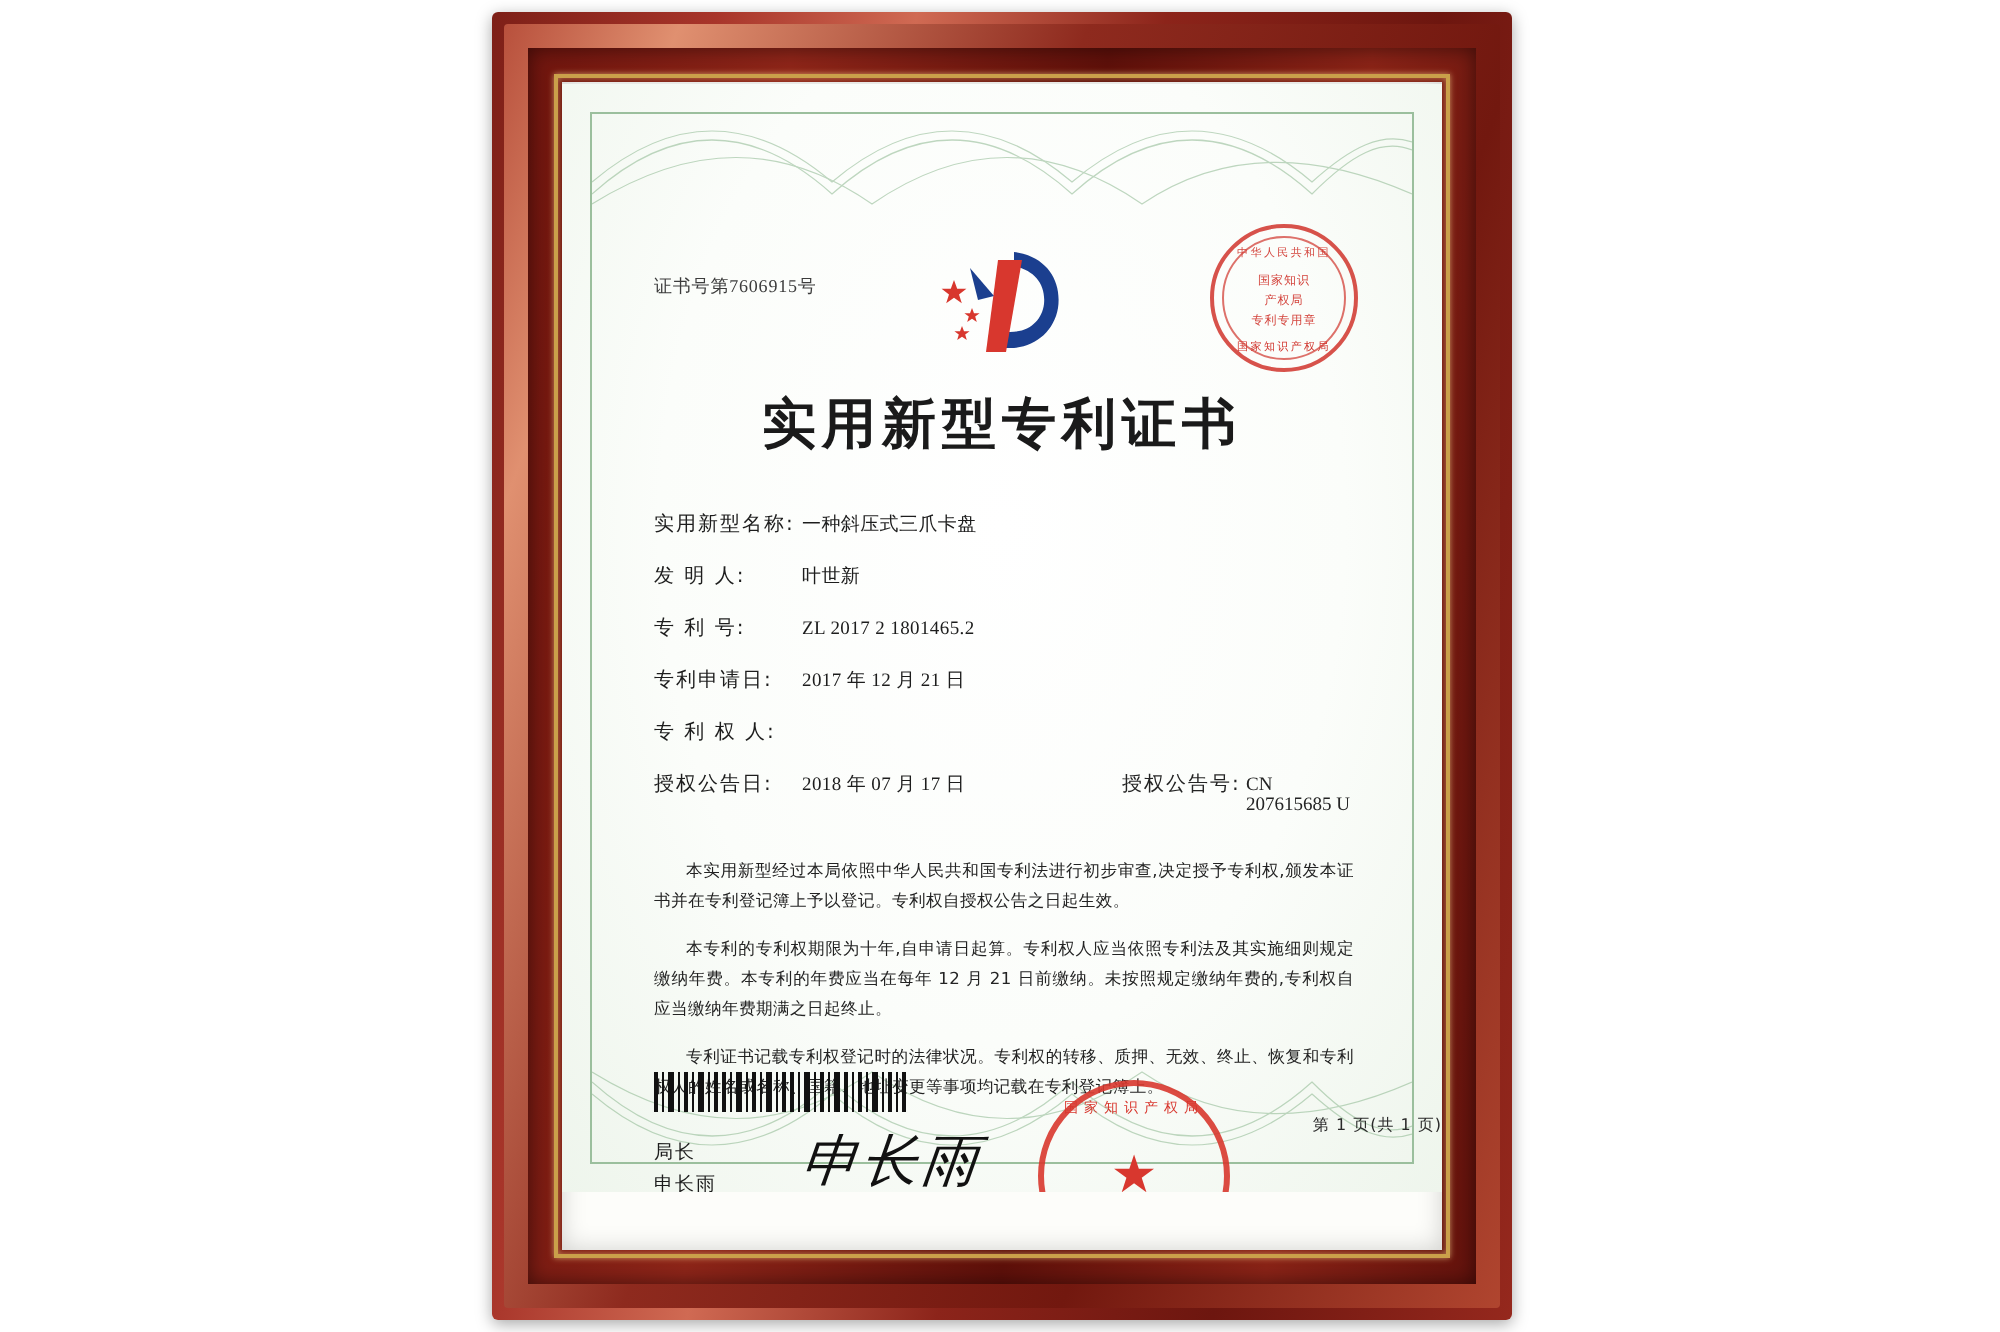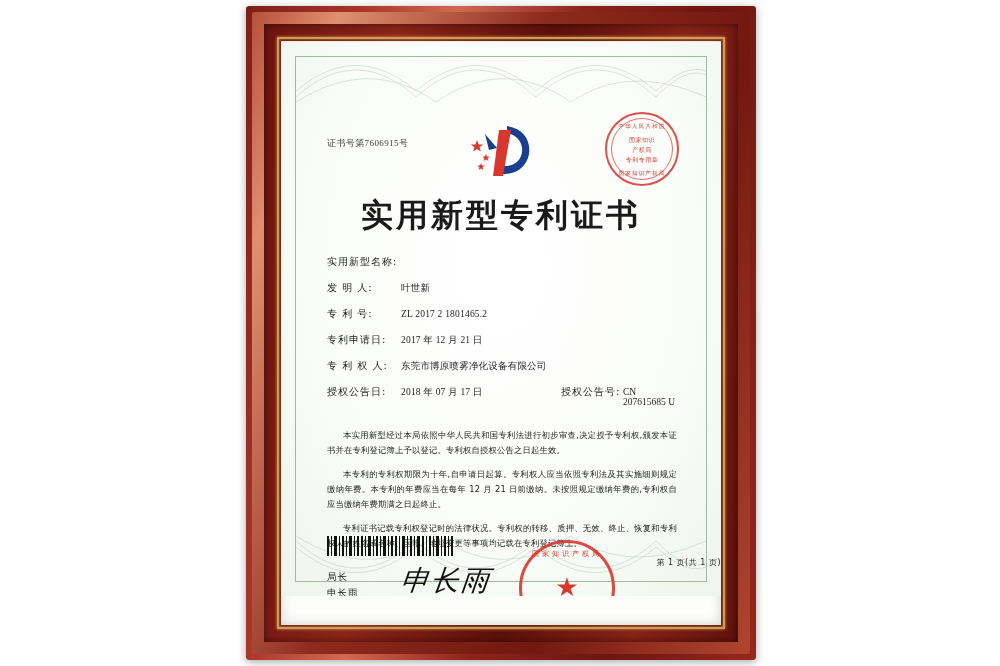--- a/index.html
+++ b/index.html
@@ -165,21 +165,21 @@
   .seal-top .arc-top { top: 11px; }
   .seal-top .arc-bottom { bottom: 9px; }
 
   
   .cert-title {
     position: absolute;
     left: 0;
     right: 0;
     top: 152px;
     text-align: center;
-    font-size: 32px;
+    font-size: 27px;
     font-weight: bold;
     color: #1a1a1a;
     letter-spacing: 3px;
     font-family: Liberation Serif, serif;
   }
 
   
   .fields {
     position: absolute;
     left: 46px;
@@ -368,36 +368,36 @@
       <div class="s-line l2">产权局</div>
       <div class="s-line l3">专利专用章</div>
       <div class="arc-bottom">国家知识产权局</div>
     </div>
 
     <div class="cert-title">实用新型专利证书</div>
 
     <div class="fields">
       <div class="field-row">
         <div class="field-label">实用新型名称:</div>
+        <div class="field-value">一种斜压式三爪卡盘</div>
       </div>
       <div class="field-row">
         <div class="field-label">发 明 人:</div>
         <div class="field-value">叶世新</div>
       </div>
       <div class="field-row">
         <div class="field-label">专 利 号:</div>
         <div class="field-value">ZL 2017 2 1801465.2</div>
       </div>
       <div class="field-row">
         <div class="field-label">专利申请日:</div>
         <div class="field-value">2017 年 12 月 21 日</div>
       </div>
       <div class="field-row">
         <div class="field-label">专 利 权 人:</div>
-        <div class="field-value">东莞市博原喷雾净化设备有限公司</div>
       </div>
       <div class="field-row split">
         <div class="field-label">授权公告日:</div>
         <div class="field-value">2018 年 07 月 17 日</div>
         <div class="field-label2">授权公告号:</div>
         <div class="field-value2">CN 207615685 U</div>
       </div>
     </div>
 
     <div class="paragraphs">

